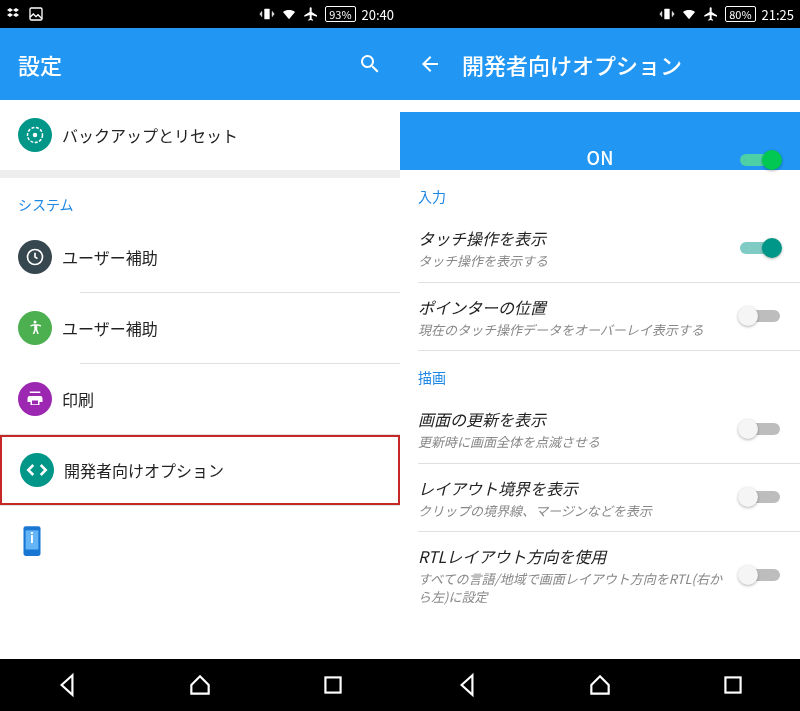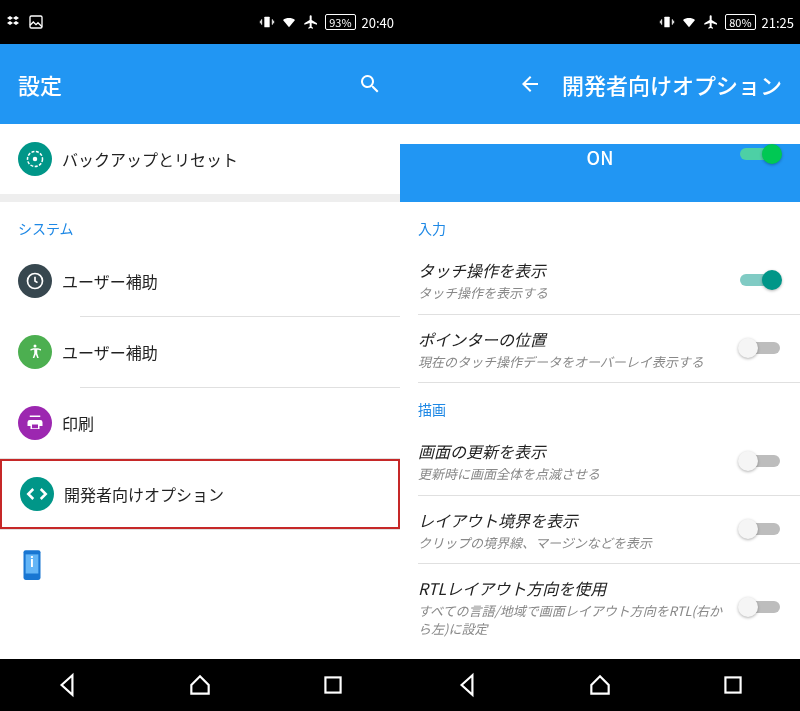--- a/index.html
+++ b/index.html
@@ -1,35 +1,35 @@
 <!DOCTYPE html>
 <html><head>
 <meta charset="utf-8">
 <style>
 * { margin: 0; padding: 0; box-sizing: border-box; font-family: "Hiragino Sans", "Noto Sans CJK JP", sans-serif; }
 body { width: 800px; height: 711px; display: flex; background: #fff; }
 .phone { width: 400px; height: 711px; display: flex; flex-direction: column; background: #fff; position: relative; }
 
 
-.statusbar { height: 44px; background: #000; color: #fff; display: flex; align-items: center; padding: 0 6px; font-size: 13px; }
+.statusbar { height: 28px; background: #000; color: #fff; display: flex; align-items: center; padding: 0 6px; font-size: 13px; }
 .statusbar .left { display: flex; gap: 6px; }
 .statusbar .right { margin-left: auto; display: flex; align-items: center; gap: 6px; }
 .battery-box { border: 1px solid #fff; border-radius: 2px; padding: 0 3px; font-size: 11px; line-height: 14px; }
 .sb-icon { width: 16px; height: 16px; }
 
 
-.appbar { height: 80px; background: #2196f3; color: #fff; display: flex; align-items: center; padding: 0 18px; justify-content: flex-end; }
+.appbar { height: 72px; background: #2196f3; color: #fff; display: flex; align-items: center; padding: 0 18px; }
 .appbar .title { font-size: 22px; font-weight: 500; }
 .appbar .spacer { flex: 1; }
 .appbar .back { margin-right: 20px; }
 .appbar svg { fill: #fff; }
 .ab-icon { width: 24px; height: 24px; }
 
 
-.master { height: 58px; background: #2196f3; display: flex; align-items: flex-start; justify-content: space-between; padding: 0 18px; margin-top: 20px; position: relative; }
+.master { height: 58px; background: #2196f3; display: flex; align-items: flex-end; justify-content: space-between; padding: 0 18px; margin-top: 12px; position: relative; }
 .master .onlabel { position:absolute; left:50%; transform:translateX(-50%); color: #fff; font-size: 18px; font-weight: 500; }
 
 
 .list { flex: 1; overflow: hidden; background: #fff; }
 .section-header { color: #1e88e5; font-size: 14px; padding: 16px 18px 8px; }
 .item { display: flex; align-items: center; padding: 16px 18px; min-height: 70px; }
 .item.small { min-height: 60px; padding: 12px 18px; font-style: italic; }
 .item .iconwrap { width: 44px; display:flex; align-items:center; }
 .item .texts { flex: 1; padding-right: 10px; }
 .item .label { font-size: 16px; color: #222; }

